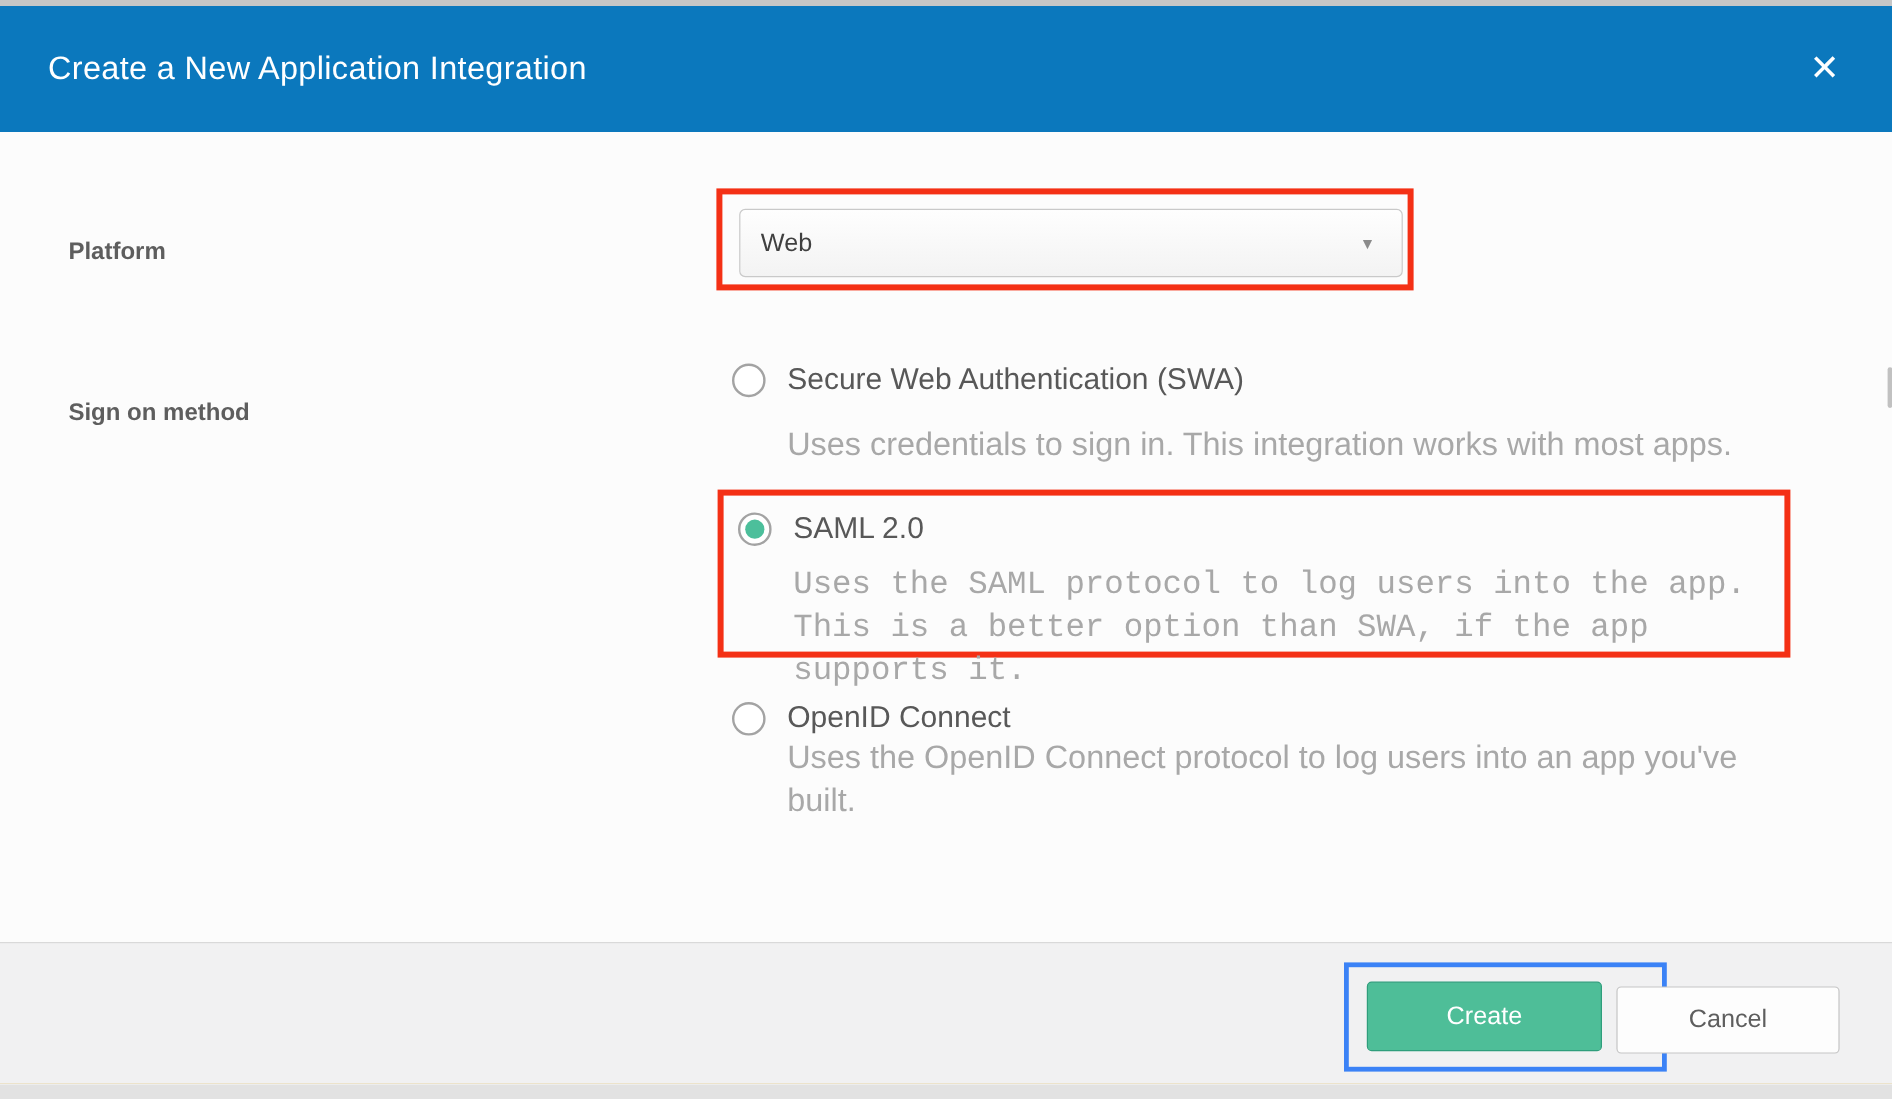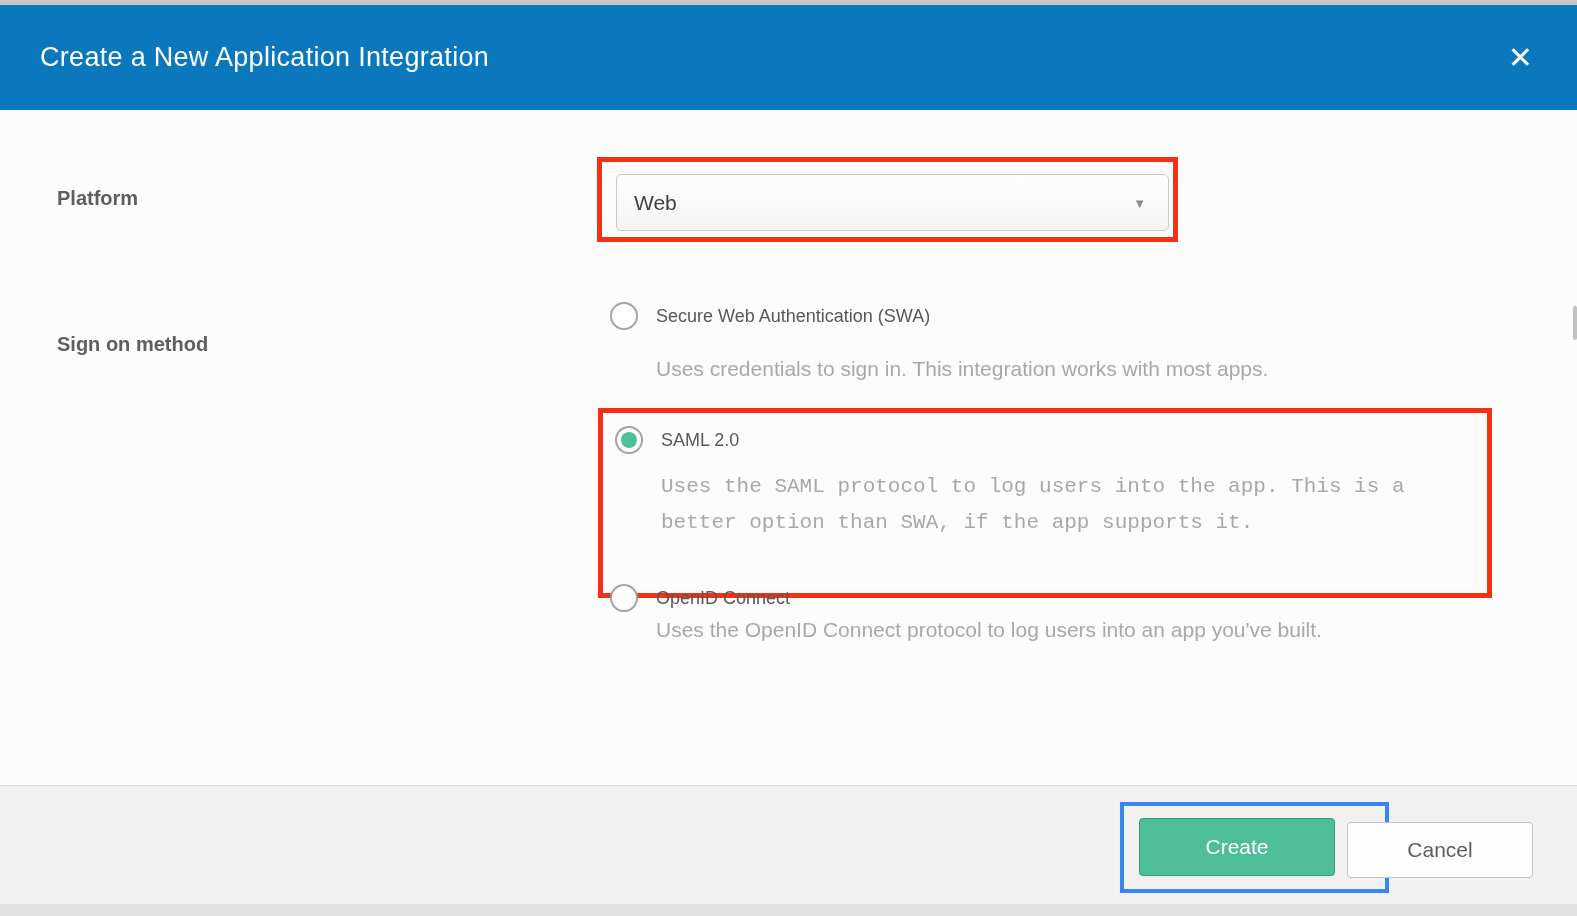--- a/index.html
+++ b/index.html
@@ -31,29 +31,29 @@
 
   
   .modal-body {
     position: absolute; left: 0; top: 110px; width: 1577px; height: 675px;
     background: #fcfcfc;
   }
   .field-label {
     position: absolute; left: 57px;
     color: #5e5e5e; font-size: 20px; font-weight: 600;
   }
-  .label-platform { top: 77px; }
+  .label-platform { top: 89px; }
   .label-signon   { top: 195px; margin-top: 28px; }
 
   .annotation {
     position: absolute;
     border: 5px solid #f43015;
   }
   .annotation-platform { left: 597px; top: 47px;  width: 581px; height: 85px; }
-  .annotation-saml     { left: 598px; top: 298px; width: 894px; height: 190px; }
+  .annotation-saml     { left: 598px; top: 298px; width: 894px; height: 140px; }
 
   .dropdown {
     position: absolute; left: 14px; top: 12px; width: 553px; height: 57px;
     background: linear-gradient(#fefefe, #f3f3f3);
     border: 1px solid #c9c9c9; border-radius: 5px;
     display: flex; align-items: center;
     cursor: pointer;
   }
   .dropdown-value {
     margin-left: 17px; color: #404040; font-size: 21px;
@@ -69,24 +69,24 @@
     width: 28px; height: 28px; border-radius: 50%;
     border: 2px solid #a3a3a3; background: #ffffff;
     flex: 0 0 auto; position: relative; cursor: pointer;
   }
   .radio.selected::after {
     content: ""; position: absolute; left: 50%; top: 50%;
     width: 16px; height: 16px; border-radius: 50%;
     background: #4cbf9b; transform: translate(-50%, -50%);
   }
   .option-label {
-    margin-left: 18px; color: #585858; font-size: 18px; font-weight: 500;
+    margin-left: 18px; color: #585858; font-size: 25px; font-weight: 500;
   }
   .option-desc {
-    margin-left: 46px; color: #a8a8a8; font-size: 21px; font-weight: 400;
+    margin-left: 46px; color: #a8a8a8; font-size: 27px; font-weight: 400;
     line-height: 36px; max-width: 825px;
   }
   .opt-swa    { left: 610px; top: 192px; }
   .opt-swa .option-desc    { margin-top: 21px; }
   .opt-saml   { position: absolute; left: 12px; top: 13px; }
   .opt-saml .option-desc   { margin-top: 15px; font-family: Liberation Mono, monospace; }
   .opt-openid { left: 610px; top: 474px; }
   .opt-openid .option-desc { }
 
   

